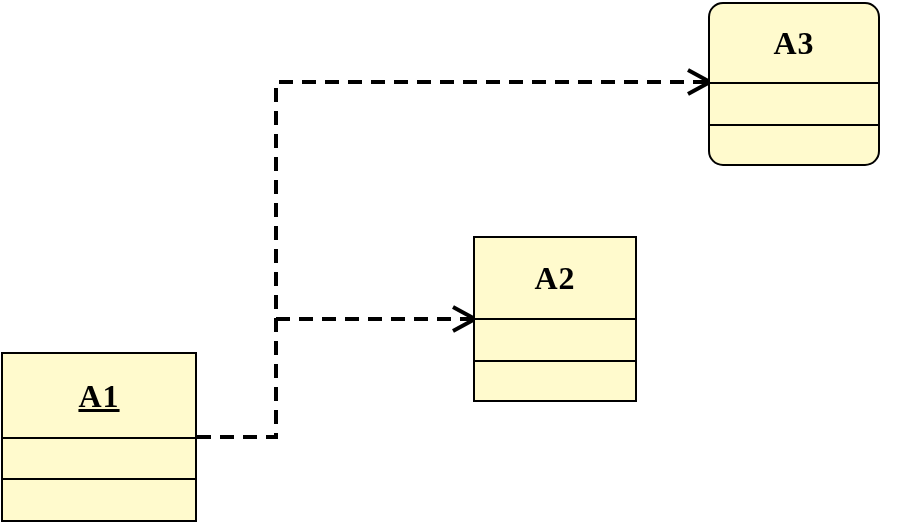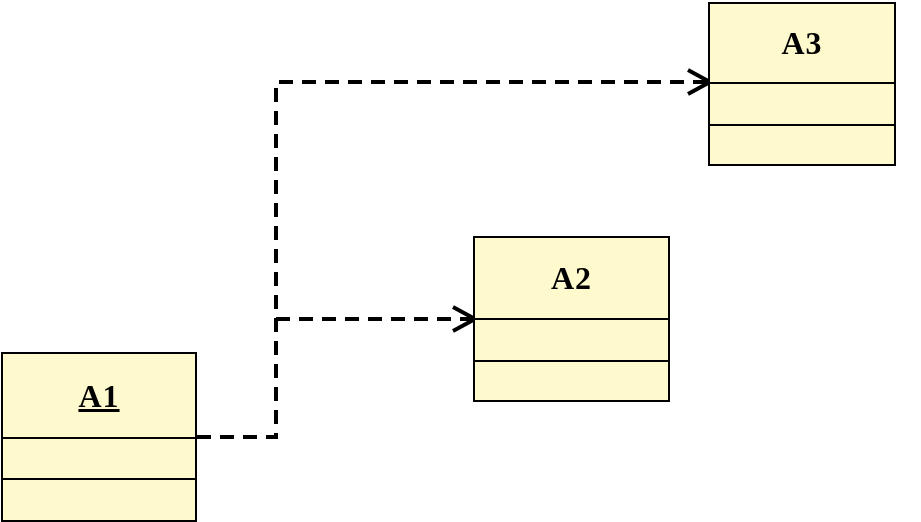--- a/index.html
+++ b/index.html
@@ -83,29 +83,29 @@
   </svg>
 
   <div class="uml-class" style="left:1px; top:352px; width:196px; height:170px;text-decoration:underline;">
     <div class="uml-name-band" style="height:85px;">
       <span class="uml-class-name">A1</span>
     </div>
     <div class="uml-attr-band" style="height:41px;"></div>
     <div class="uml-op-band"></div>
   </div>
 
-  <div class="uml-class" style="left:473px; top:236px; width:197px; height:166px;text-align:center;">
+  <div class="uml-class" style="left:473px; top:236px; width:164px; height:166px;text-align:center;">
     <div class="uml-name-band" style="height:82px;">
       <span class="uml-class-name">A2</span>
     </div>
     <div class="uml-attr-band" style="height:42px;"></div>
     <div class="uml-op-band"></div>
   </div>
 
-  <div class="uml-class" style="left:708px; top:2px; width:188px; height:164px;">
+  <div class="uml-class" style="left:708px; top:2px; width:172px; height:164px;border-radius:15px;">
     <div class="uml-name-band" style="height:80px;">
       <span class="uml-class-name">A3</span>
     </div>
     <div class="uml-attr-band" style="height:42px;"></div>
     <div class="uml-op-band"></div>
   </div>
 
 </div>
 
 </body></html>

